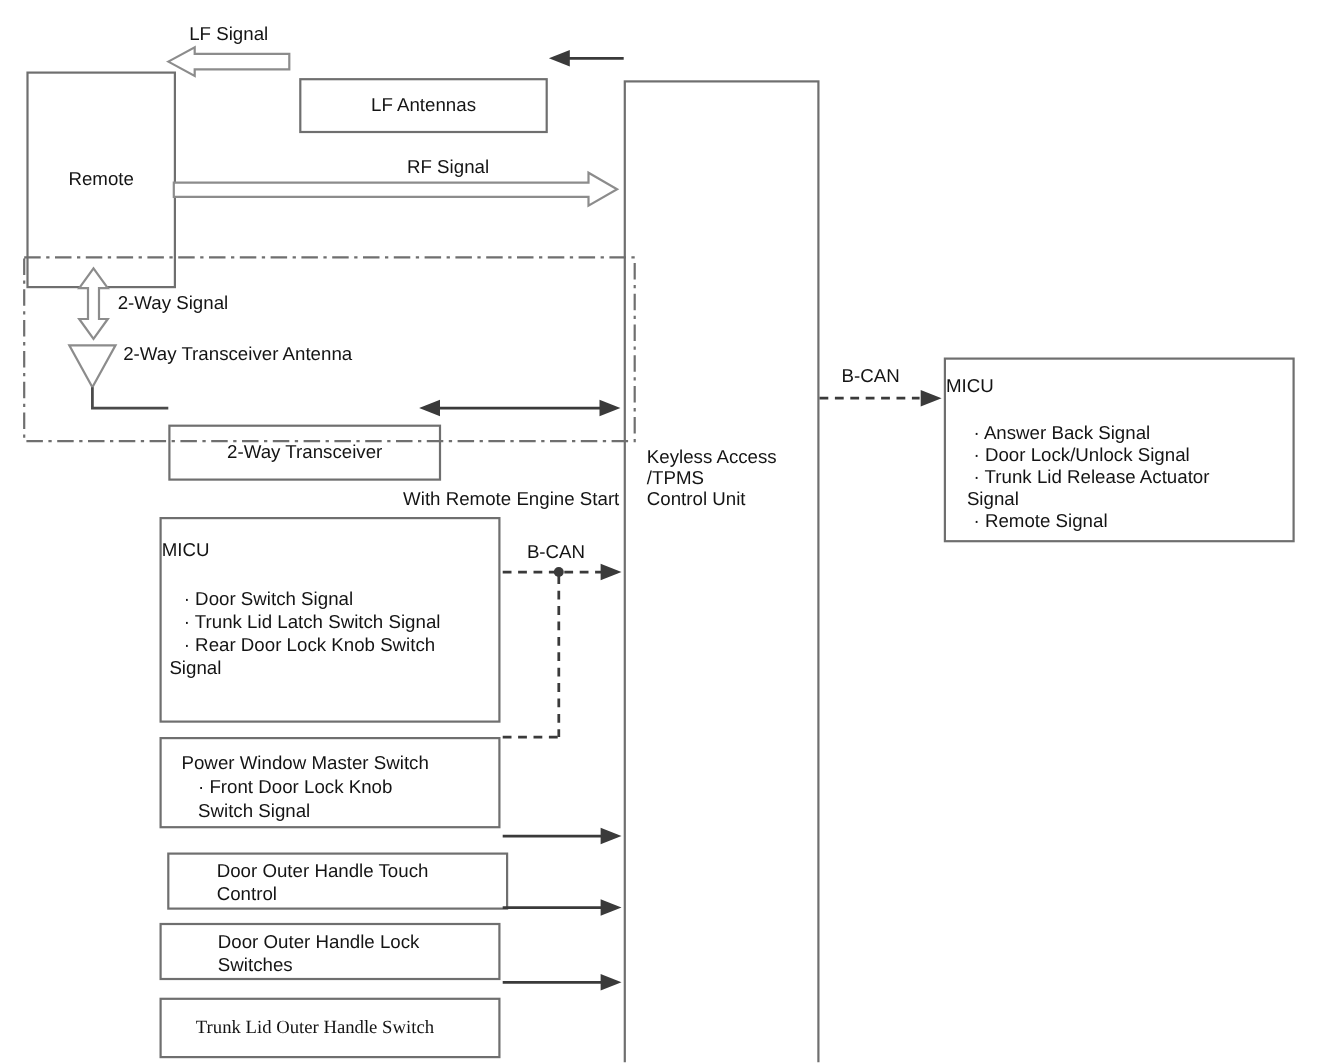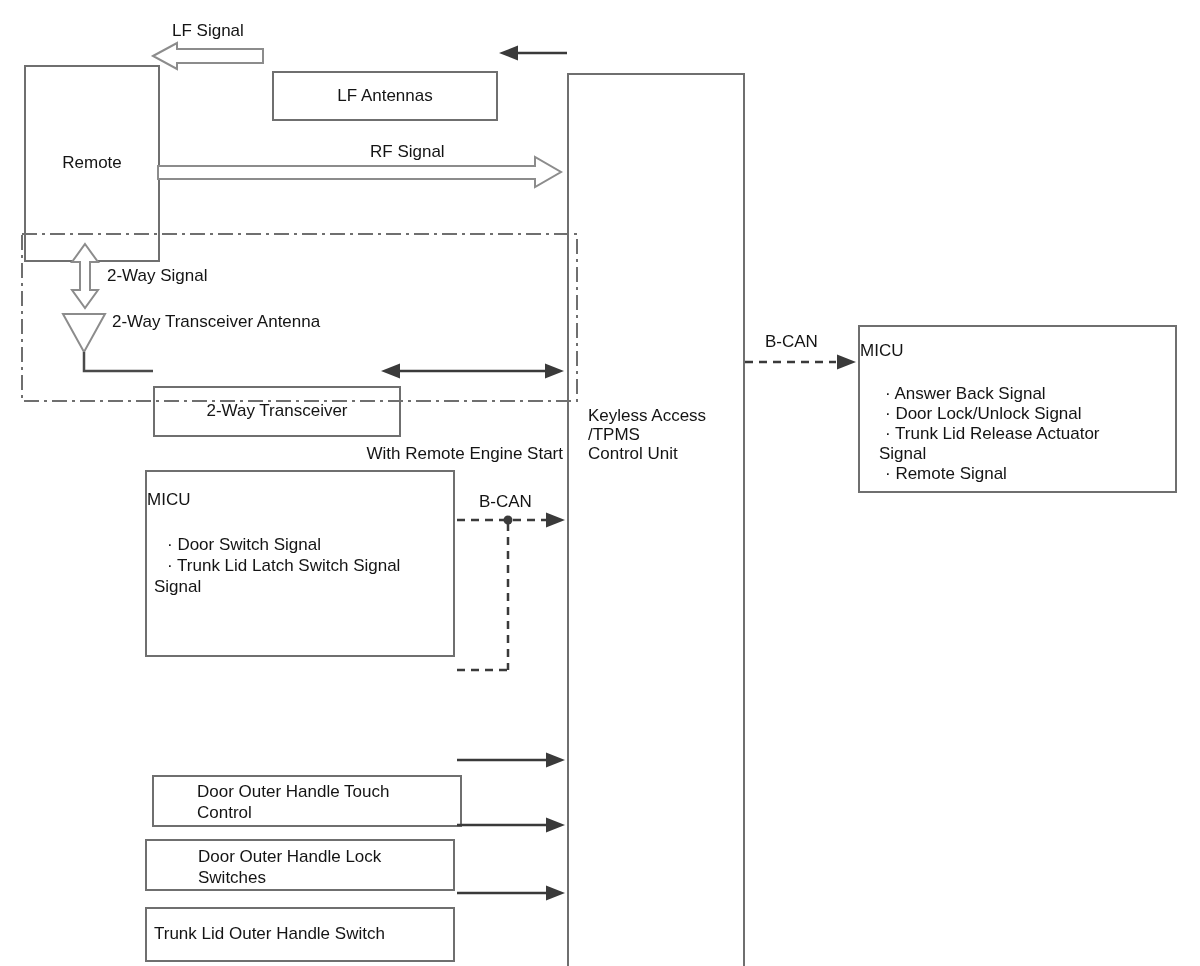--- a/index.html
+++ b/index.html
@@ -76,40 +76,48 @@
       <div style="margin-left:-6px;">Signal</div>
       <div>· Remote Signal</div>
     </div>
   </div>
 
   <div class="box" style="left:145px;top:430px;width:310px;height:187px;">
     <div class="title" style="margin-top:18px;">MICU</div>
     <div class="lines" style="left:20px;top:62px;line-height:21px;">
       <div>· Door Switch Signal</div>
       <div>· Trunk Lid Latch Switch Signal</div>
+      <div>· Rear Door Lock Knob Switch</div>
       <div style="margin-left:-13px;">Signal</div>
     </div>
   </div>
 
+  <div class="box" style="left:145px;top:630px;width:310px;height:83px;">
+    <div class="lines" style="left:18px;top:11px;line-height:22px;">
+      <div>Power Window Master Switch</div>
+      <div style="margin-left:15px;">· Front Door Lock Knob</div>
+      <div style="margin-left:15px;">Switch Signal</div>
+    </div>
+  </div>
 
   <div class="box" style="left:152px;top:735px;width:310px;height:52px;">
     <div class="lines" style="left:43px;top:4px;line-height:21px;">
       <div>Door Outer Handle Touch</div>
       <div>Control</div>
     </div>
   </div>
 
   <div class="box" style="left:145px;top:799px;width:310px;height:52px;">
     <div class="lines" style="left:51px;top:5px;line-height:21px;">
       <div>Door Outer Handle Lock</div>
       <div>Switches</div>
     </div>
   </div>
 
-  <div class="box" style="left:145px;top:867px;width:310px;height:55px;display:flex;align-items:center;padding-left:7px;">
+  <div class="box" style="left:145px;top:867px;width:310px;height:55px;display:flex;align-items:center;padding-left:31px;font-family:Liberation Serif, serif;">
     <span>Trunk Lid Outer Handle Switch</span>
   </div>
 
   <div class="lbl" style="left:172px;top:21px;">LF Signal</div>
   <div class="lbl" style="left:322px;top:142px;margin-left:48px;">RF Signal</div>
   <div class="lbl" style="left:107px;top:266px;">2-Way Signal</div>
   <div class="lbl" style="left:112px;top:312px;">2-Way Transceiver Antenna</div>
   <div class="lbl" style="left:328px;top:404px;width:235px;text-align:right;margin-top:40px;">With Remote Engine Start</div>
   <div class="lbl" style="left:479px;top:492px;">B-CAN</div>
   <div class="lbl" style="left:765px;top:332px;">B-CAN</div>

